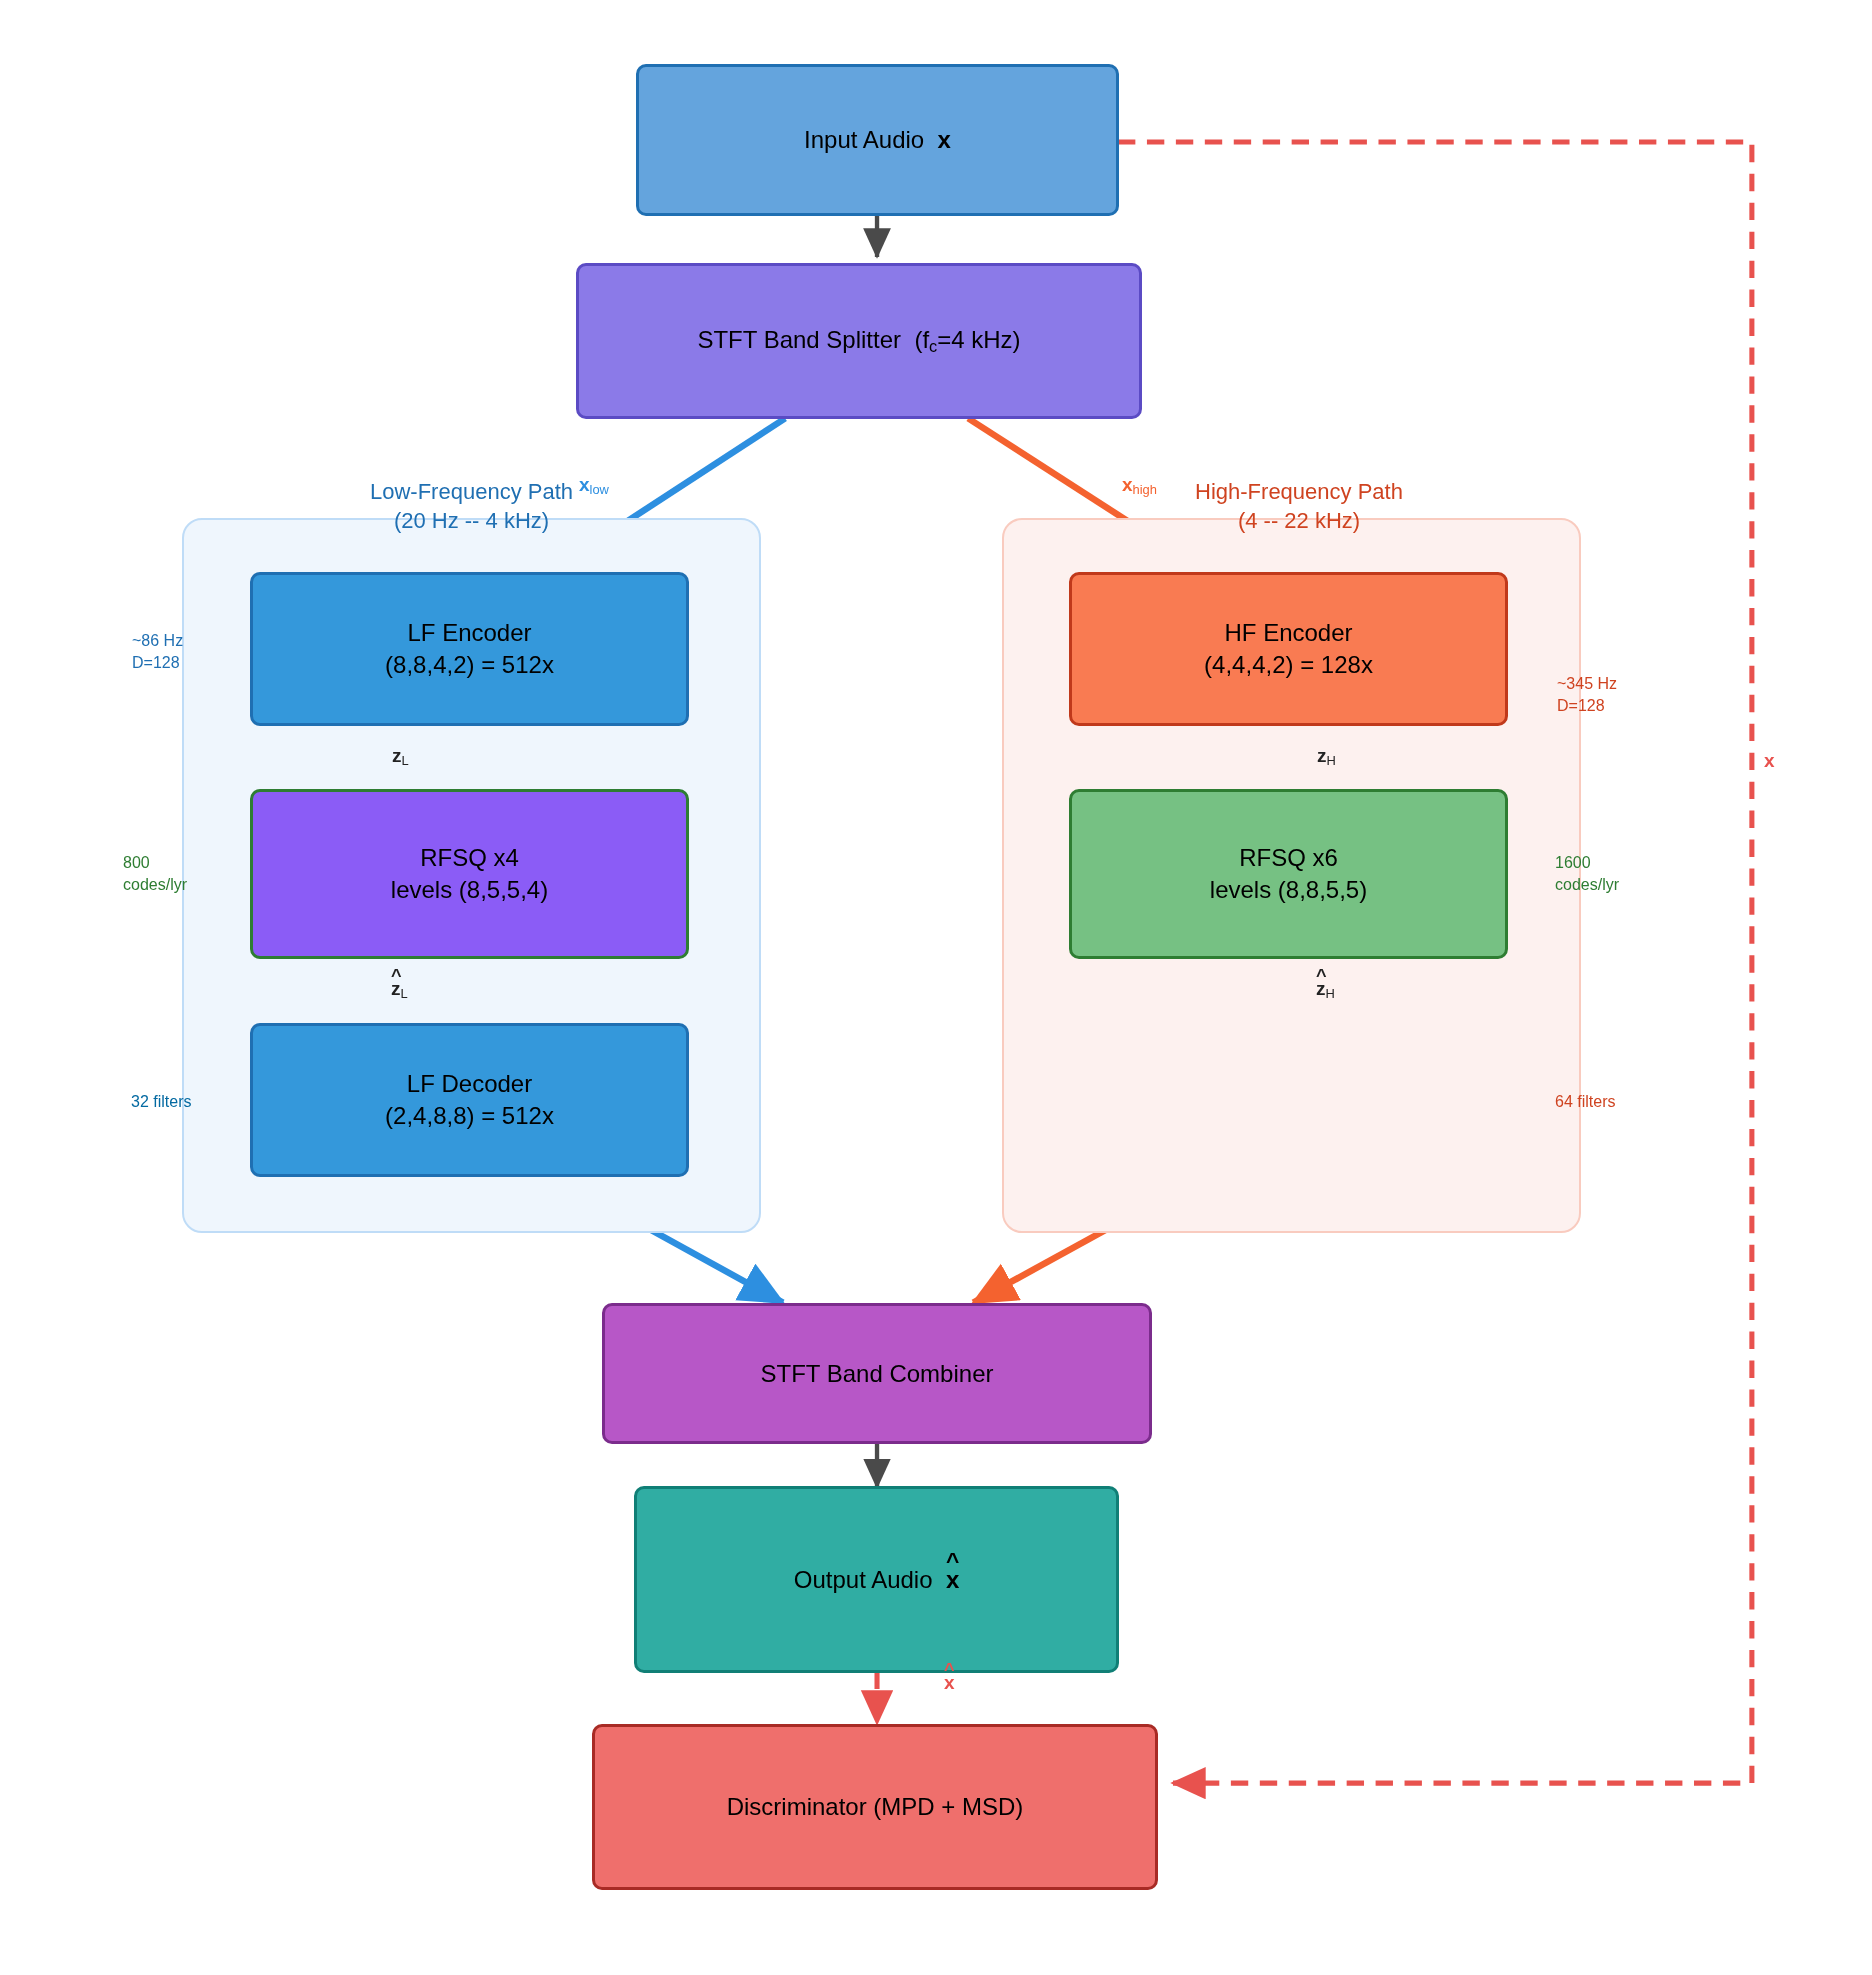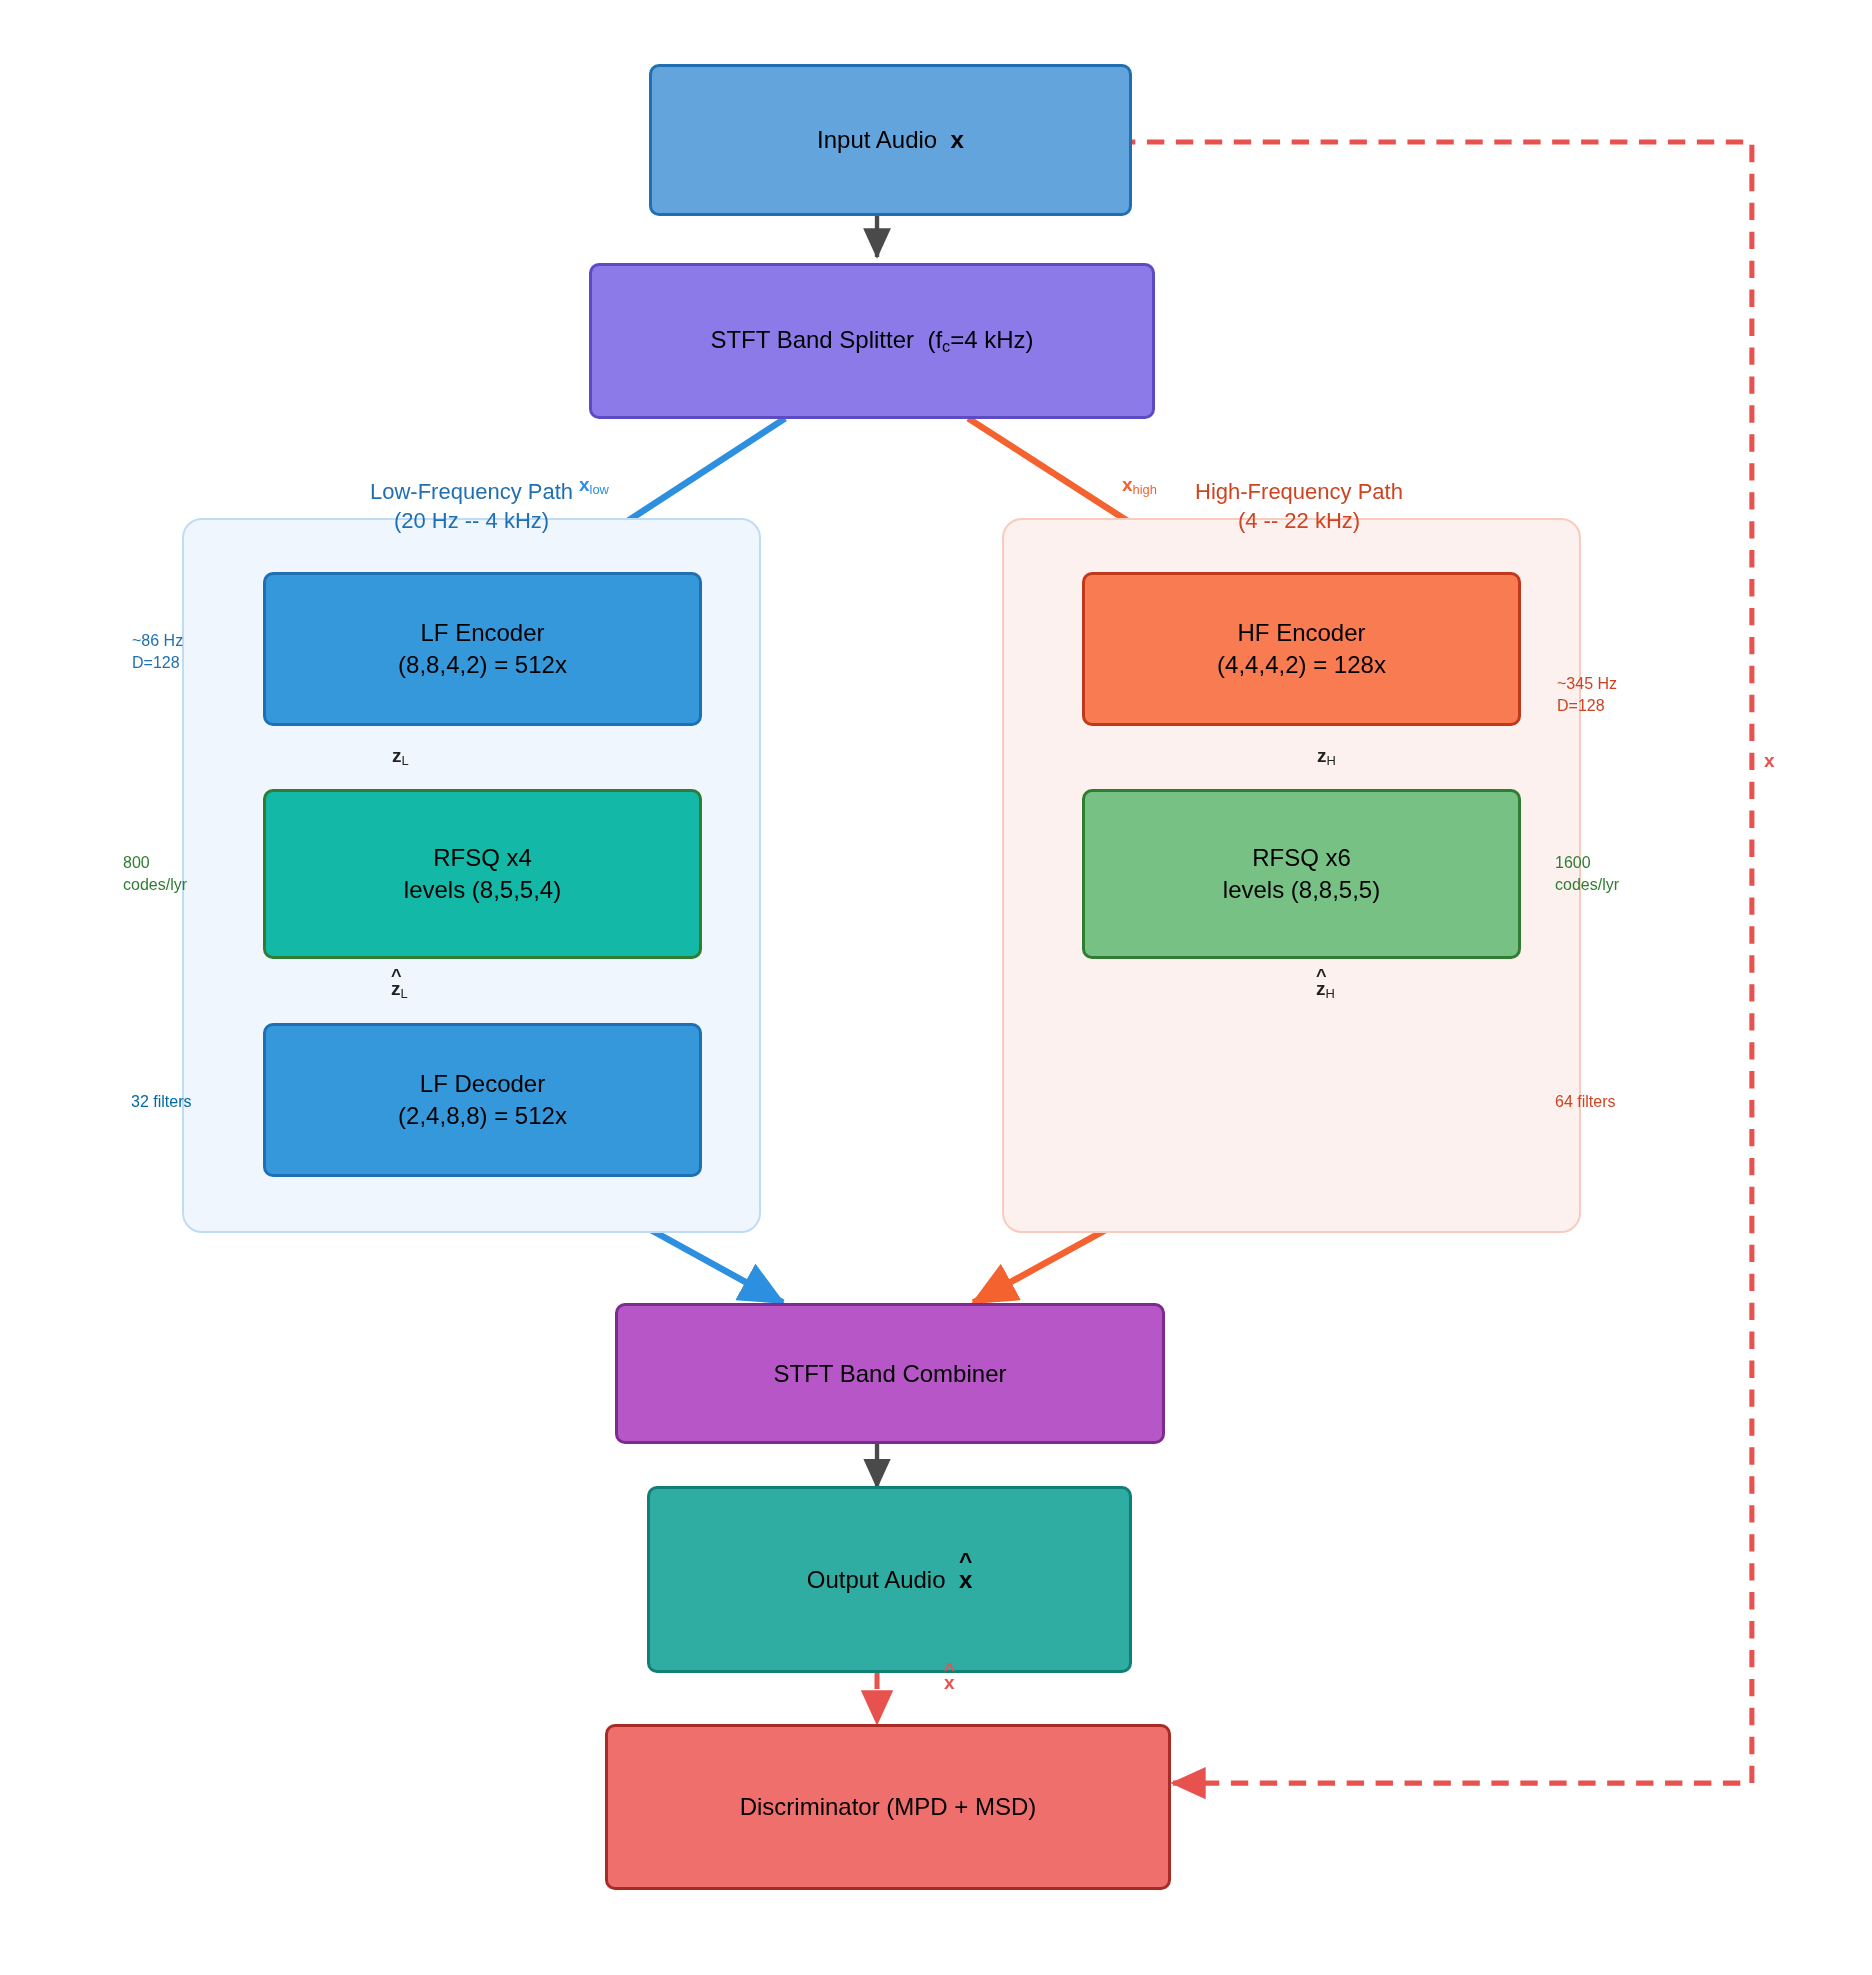--- a/index.html
+++ b/index.html
@@ -30,21 +30,20 @@
     border-radius: 10px;
     display: flex;
     flex-direction: column;
     align-items: center;
     justify-content: center;
     text-align: center;
     color: #000000;
     font-size: 24px;
     line-height: 1.32;
     z-index: 3;
-    margin-left: 13px;
   }
   .node .l2 { font-size: 24px; }
   .cluster {
     position: absolute;
     box-sizing: border-box;
     border-radius: 20px;
     z-index: 1;
   }
   .cluster-label {
     position: absolute;
@@ -149,21 +148,21 @@
     <div>
       <span>STFT Band Splitter</span>&nbsp;&nbsp;<span>(f</span><sub>c</sub><span>=4 kHz)</span>
     </div>
   </div>
 
   <div class="node" style="left:250px; top:572px; width:439px; height:154px; background:#3498db; border:3.6px solid #1f6fb2;">
     <div>LF Encoder</div>
     <div class="l2">(8,8,4,2) = 512x</div>
   </div>
 
-  <div class="node" style="left:250px; top:789px; width:439px; height:170px; background:#14b8a6; border:3.6px solid #2e7d32;">
+  <div class="node" style="left:250px; top:789px; width:439px; height:170px; background:#8b5cf6; border:3.6px solid #2e7d32;">
     <div>RFSQ x4</div>
     <div class="l2">levels (8,5,5,4)</div>
   </div>
 
   <div class="node" style="left:250px; top:1023px; width:439px; height:154px; background:#3498db; border:3.6px solid #1f6fb2;">
     <div>LF Decoder</div>
     <div class="l2">(2,4,8,8) = 512x</div>
   </div>
 
   <div class="node" style="left:1069px; top:572px; width:439px; height:154px; background:#f97b52; border:3.6px solid #c0391b;">

